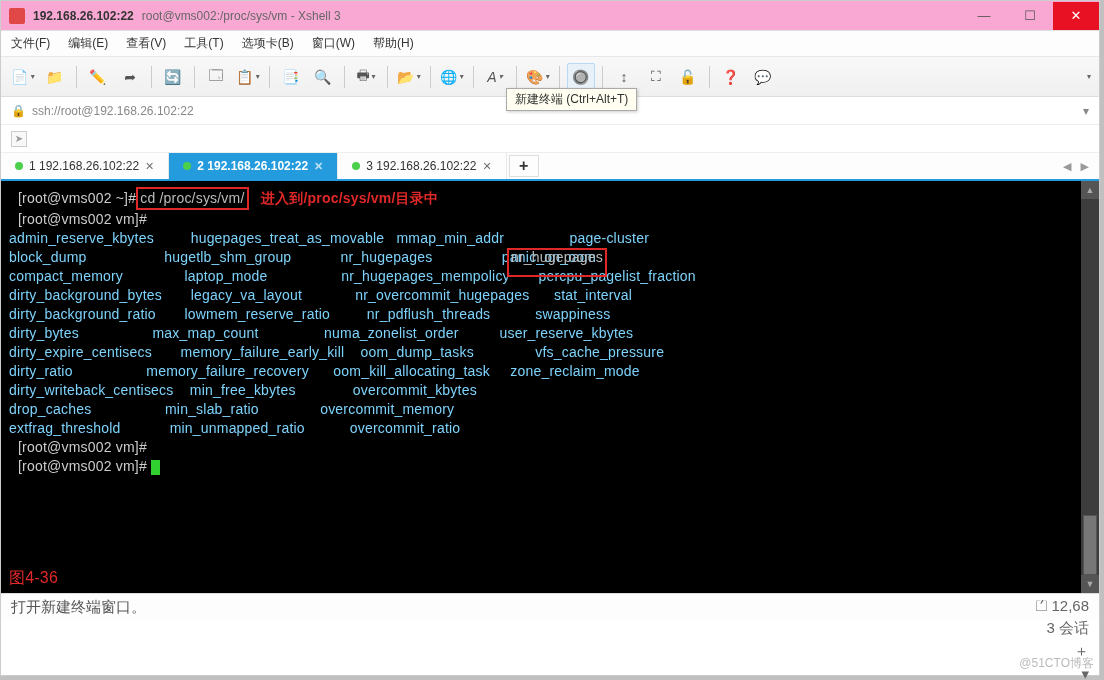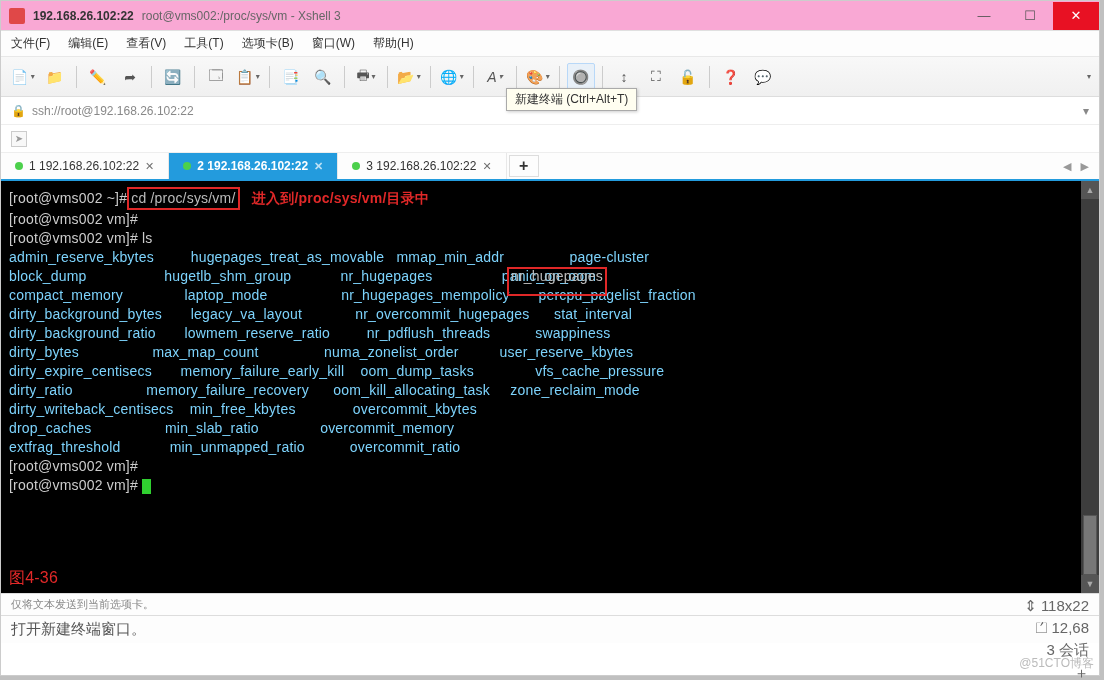--- a/index.html
+++ b/index.html
@@ -39,21 +39,21 @@
 .tabstrip { height:28px; display:flex; align-items:stretch; background:#fdfdfd; border-bottom:2px solid #239bdd; }
 .tab { display:flex; align-items:center; padding:0 14px; font-size:12px; border-right:1px solid #e8e8e8; gap:6px; color:#333; }
 .tab.active { background:#239bdd; color:#fff; font-weight:bold; }
 .tab .dot { width:8px; height:8px; border-radius:50%; background:#4cd04c; }
 .tab .x { font-size:11px; color:inherit; opacity:.7; }
 .tab.add { width:30px; justify-content:center; font-size:16px; font-weight:bold; border:1px solid #ddd; margin:2px; height:22px; align-self:center; }
 .tabnav { margin-left:auto; padding:0 10px; display:flex; align-items:center; font-size:11px; color:#999; gap:4px; }
 
 
 .terminal { position:relative; background:#000; color:#bbb; font-family:"Consolas","Courier New",monospace; font-size:14px; line-height:19px; padding:6px 8px; height:412px; overflow:hidden; letter-spacing:0.2px; }
-.terminal .prompt { color:#ccc; }
+.terminal .prompt { color:#ccc;margin-left:9px; }
 .terminal .cursor { display:inline-block; width:9px; height:15px; background:#30d030; vertical-align:middle; }
 .terminal .ann { color:#e02828; font-weight:bold; }
 .terminal .box { border:2px solid #e02828; display:inline-block; padding:0 2px; }
 .terminal pre { font-family:inherit; white-space:pre; color:#7dd3fc; }
 .terminal .figlabel { position:absolute; left:8px; bottom:6px; color:#e02828; font-weight:normal; font-size:16px;}
 .terminal .sbar { position:absolute; right:0; top:0; bottom:0; width:18px; background:#3d3d3d; }
 .terminal .sbar .up, .terminal .sbar .dn { height:18px; background:#555; color:#aaa; display:flex;align-items:center;justify-content:center;font-size:9px; }
 .terminal .sbar .track { position:absolute; top:18px; bottom:18px; left:0; right:0; }
 .terminal .sbar .thumb { position:absolute; left:2px; right:2px; bottom:0; height:60px; background:#777; border:1px solid #555; }
 .terminal .sbar .dn { position:absolute; bottom:0; left:0; right:0; }
@@ -156,21 +156,20 @@
     </div>
     <div class="tab add">+</div>
     <div class="tabnav">◀ &nbsp; ▶</div>
   </div>
 
   <div class="terminal">
     <div>
       <span class="prompt">[root@vms002 ~]#</span><span class="box"> cd /proc/sys/vm/ </span>&nbsp;&nbsp;&nbsp;<span class="ann">进入到/proc/sys/vm/目录中</span>
     </div>
     <div class="prompt">[root@vms002 vm]#</div>
-    <div class="prompt">[root@vms002 vm]# ls</div>
     <div style="position:relative;">
       <pre>admin_reserve_kbytes         hugepages_treat_as_movable   mmap_min_addr                page-cluster
 block_dump                   hugetlb_shm_group            nr_hugepages                 panic_on_oom
 compact_memory               laptop_mode                  nr_hugepages_mempolicy       percpu_pagelist_fraction
 dirty_background_bytes       legacy_va_layout             nr_overcommit_hugepages      stat_interval
 dirty_background_ratio       lowmem_reserve_ratio         nr_pdflush_threads           swappiness
 dirty_bytes                  max_map_count                numa_zonelist_order          user_reserve_kbytes
 dirty_expire_centisecs       memory_failure_early_kill    oom_dump_tasks               vfs_cache_pressure
 dirty_ratio                  memory_failure_recovery      oom_kill_allocating_task     zone_reclaim_mode
 dirty_writeback_centisecs    min_free_kbytes              overcommit_kbytes
@@ -186,21 +185,20 @@
 
     <div class="sbar">
       <div class="up">▲</div>
       <div class="track">
           <div class="thumb"></div>
         </div>
       <div class="dn">▼</div>
     </div>
   </div>
 
-  <div class="smallstatus">仅将文本发送到当前选项卡。</div>
 
   <div class="statusbar">
     <span>打开新建终端窗口。</span>
     <div class="right">
       <span>🔒 <span>SSH2</span></span>
       <span>xterm</span>
       <span>⇕ <span>118x22</span></span>
       <span>⏍ <span>12,68</span></span>
       <span>3 会话</span>
       <span>＋</span>

